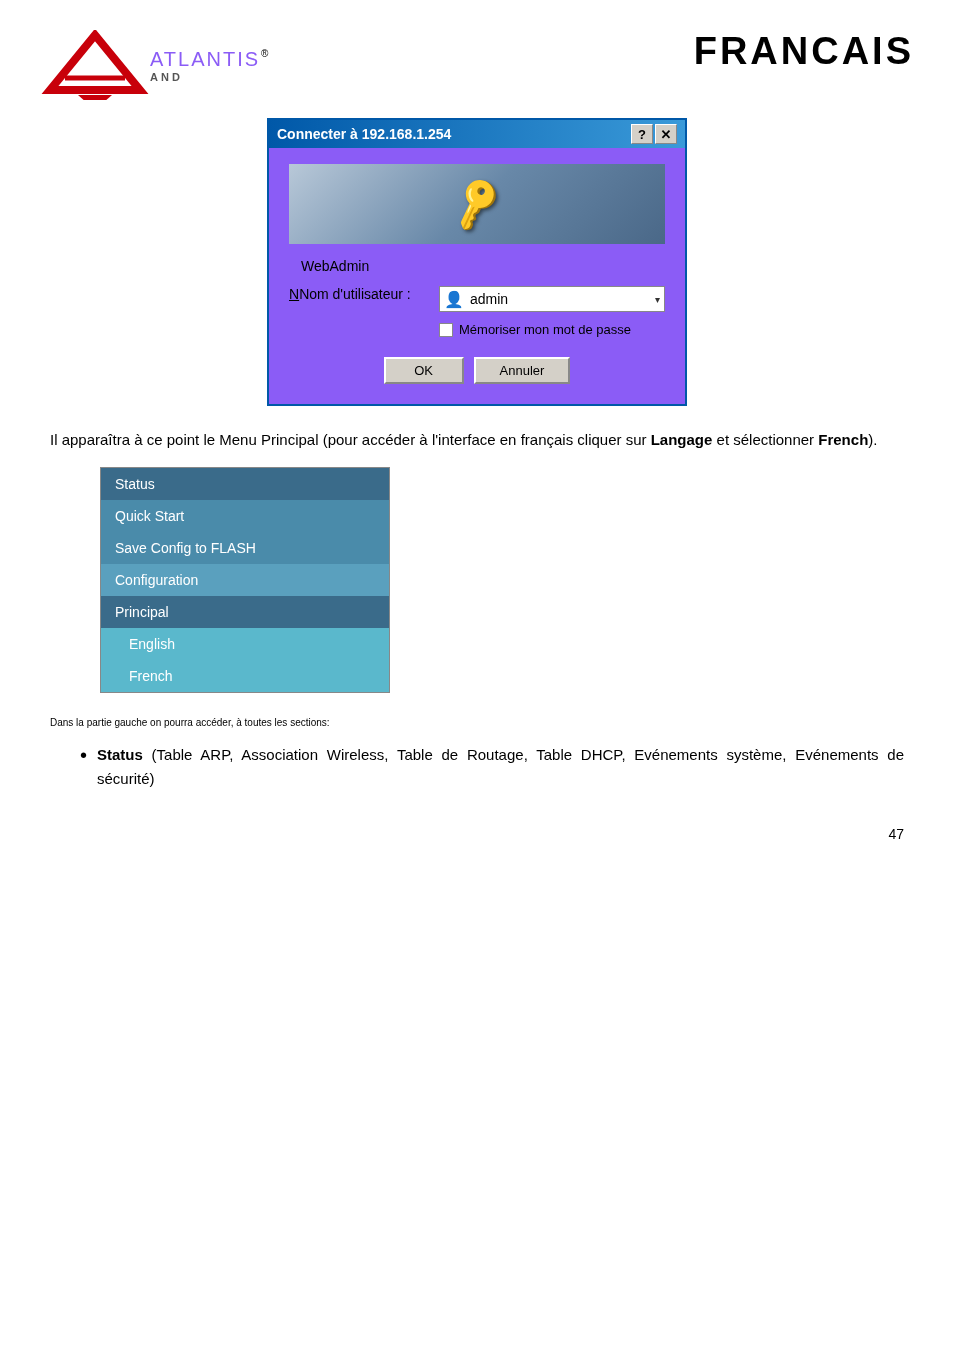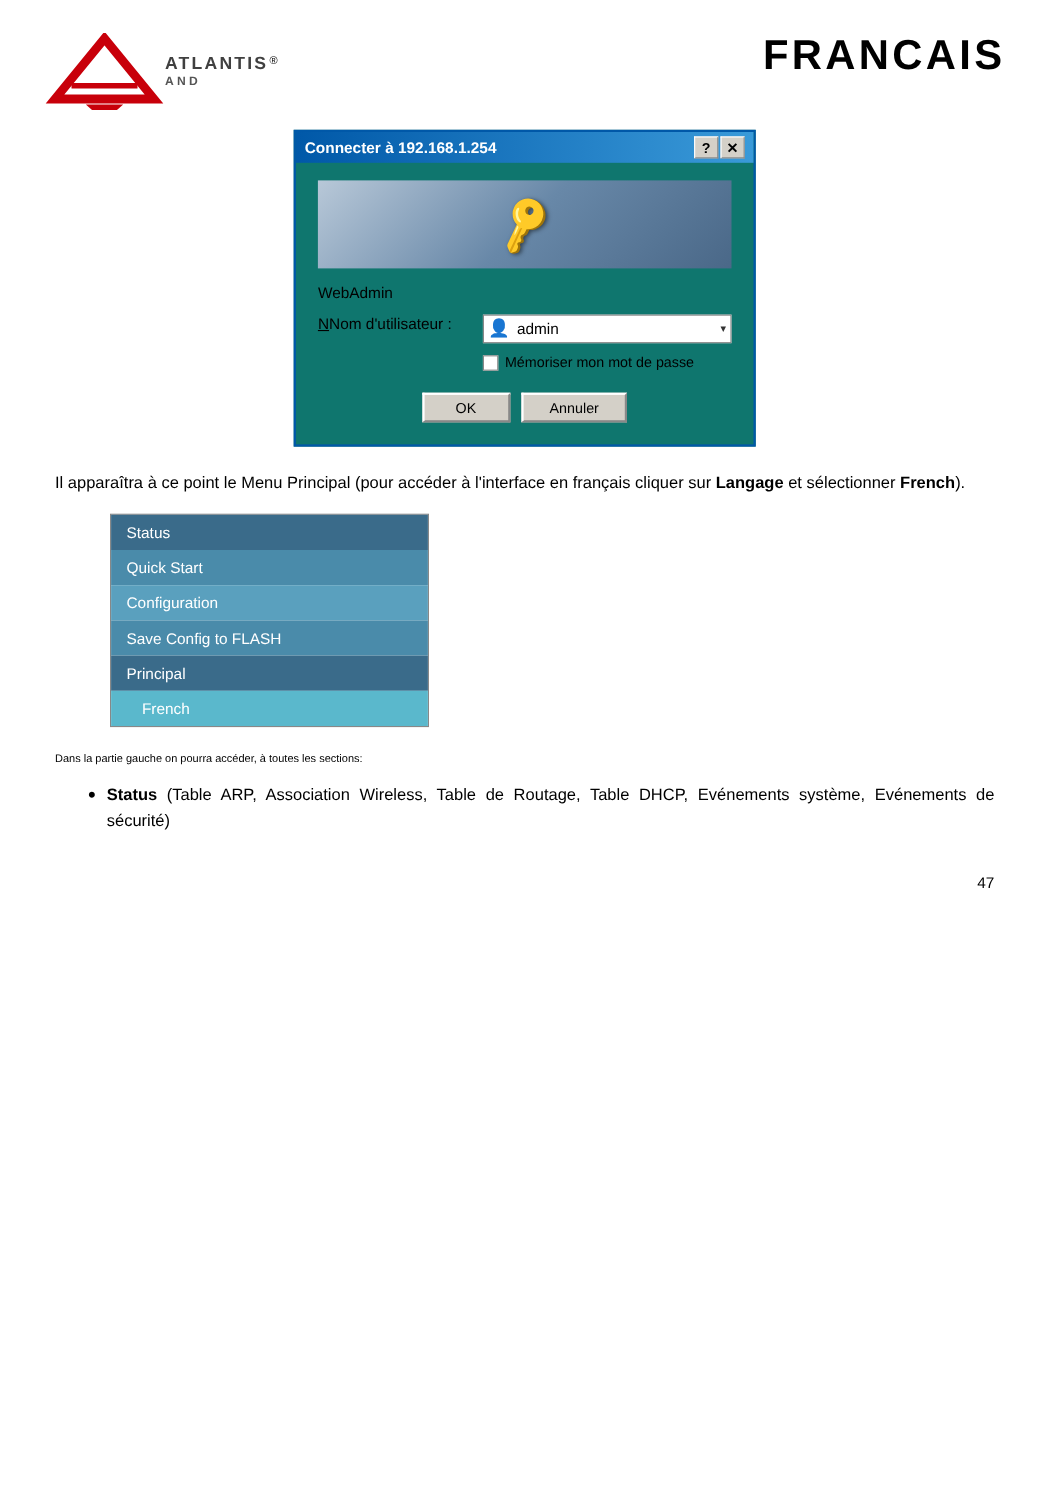--- a/index.html
+++ b/index.html
@@ -25,21 +25,21 @@
     
     .dialog-wrapper {
       display: flex;
       justify-content: center;
       margin-bottom: 22px;
     }
 
     .dialog {
       width: 420px;
       border: 2px solid #0058a8;
-      background: #0f766e;
+      background: #8b5cf6;
     }
 
     .dialog-titlebar {
       background: linear-gradient(to right, #0058a8, #3a9ad9);
       padding: 4px 8px;
       display: flex;
       justify-content: space-between;
       align-items: center;
     }
 
@@ -108,20 +108,21 @@
       text-shadow: 2px 2px 4px rgba(0,0,0,0.5);
       transform: rotate(-20deg);
       position: relative;
       z-index: 2;
     }
 
     .dialog-webadmin {
       font-size: 14px;
       color: #000;
       margin-bottom: 12px;
+      margin-left: 12px;
     }
 
     .dialog-field {
       display: flex;
       margin-bottom: 10px;
     }
 
     .dialog-field-label {
       width: 150px;
       font-size: 14px;
@@ -319,21 +320,21 @@
     <svg width="110" height="70" viewBox="0 0 110 70">
 
       <polygon points="10,60 55,5 100,60" fill="none" stroke="#c8000a" stroke-width="8"></polygon>
 
       <line x1="25" y1="48" x2="85" y2="48" stroke="#c8000a" stroke-width="5"></line>
 
       <polygon points="38,65 55,80 72,65" fill="#c8000a"></polygon>
     </svg>
     <div style="display:flex;flex-direction:column;justify-content:center;">
       <div style="display:flex;align-items:flex-start;gap:1px;">
-        <span style="font-size:16px;font-weight:bold;letter-spacing:2px;color:#404040;">ATLANTIS</span>
+        <span style="font-size:20px;font-weight:normal;letter-spacing:2px;color:#8b5cf6;">ATLANTIS</span>
           <span style="font-size:10px;vertical-align:super;">®</span>
       </div>
       <div style="font-size:11px;color:#555;letter-spacing:3px;font-weight:bold;">AND</div>
     </div>
   </div>
   <div style="font-size:38px;font-weight:bold;letter-spacing:3px;">FRANCAIS</div>
 </div>
 
 <div class="dialog-wrapper">
   <div class="dialog">
@@ -381,23 +382,24 @@
   </div>
 </div>
 
 <div class="body-text">
   <span>Il apparaîtra à ce point le Menu Principal (pour accéder à l'interface en français cliquer sur </span><strong>Langage</strong><span> et sélectionner </span><strong>French</strong><span>).</span>
 </div>
 
 <div class="nav-menu">
   <div class="nav-item nav-item-dark">Status</div>
   <div class="nav-item nav-item-medium">Quick Start</div>
+  <div class="nav-item nav-item-medium">Save Config to FLASH</div>
   <div class="nav-item nav-item-light">Configuration</div>
-  <div class="nav-item nav-item-medium">Save Config to FLASH</div>
   <div class="nav-item nav-item-dark">Principal</div>
+  <div class="nav-item nav-item-sub" style="background:#5ab8cc;">English</div>
   <div class="nav-item nav-item-sub2" style="background:#5ab8cc;">French</div>
 </div>
 
 <div class="bottom-section">
   <div class="bottom-text">Dans la partie gauche on pourra accéder, à toutes les sections:</div>
   <ul class="bullet-list">
     <li>
       <span class="bullet-dot">•</span>
       <span class="bullet-content">
         <strong>Status</strong><span> (Table ARP, Association Wireless, Table de Routage, Table DHCP, Evénements système, Evénements de sécurité)</span>

